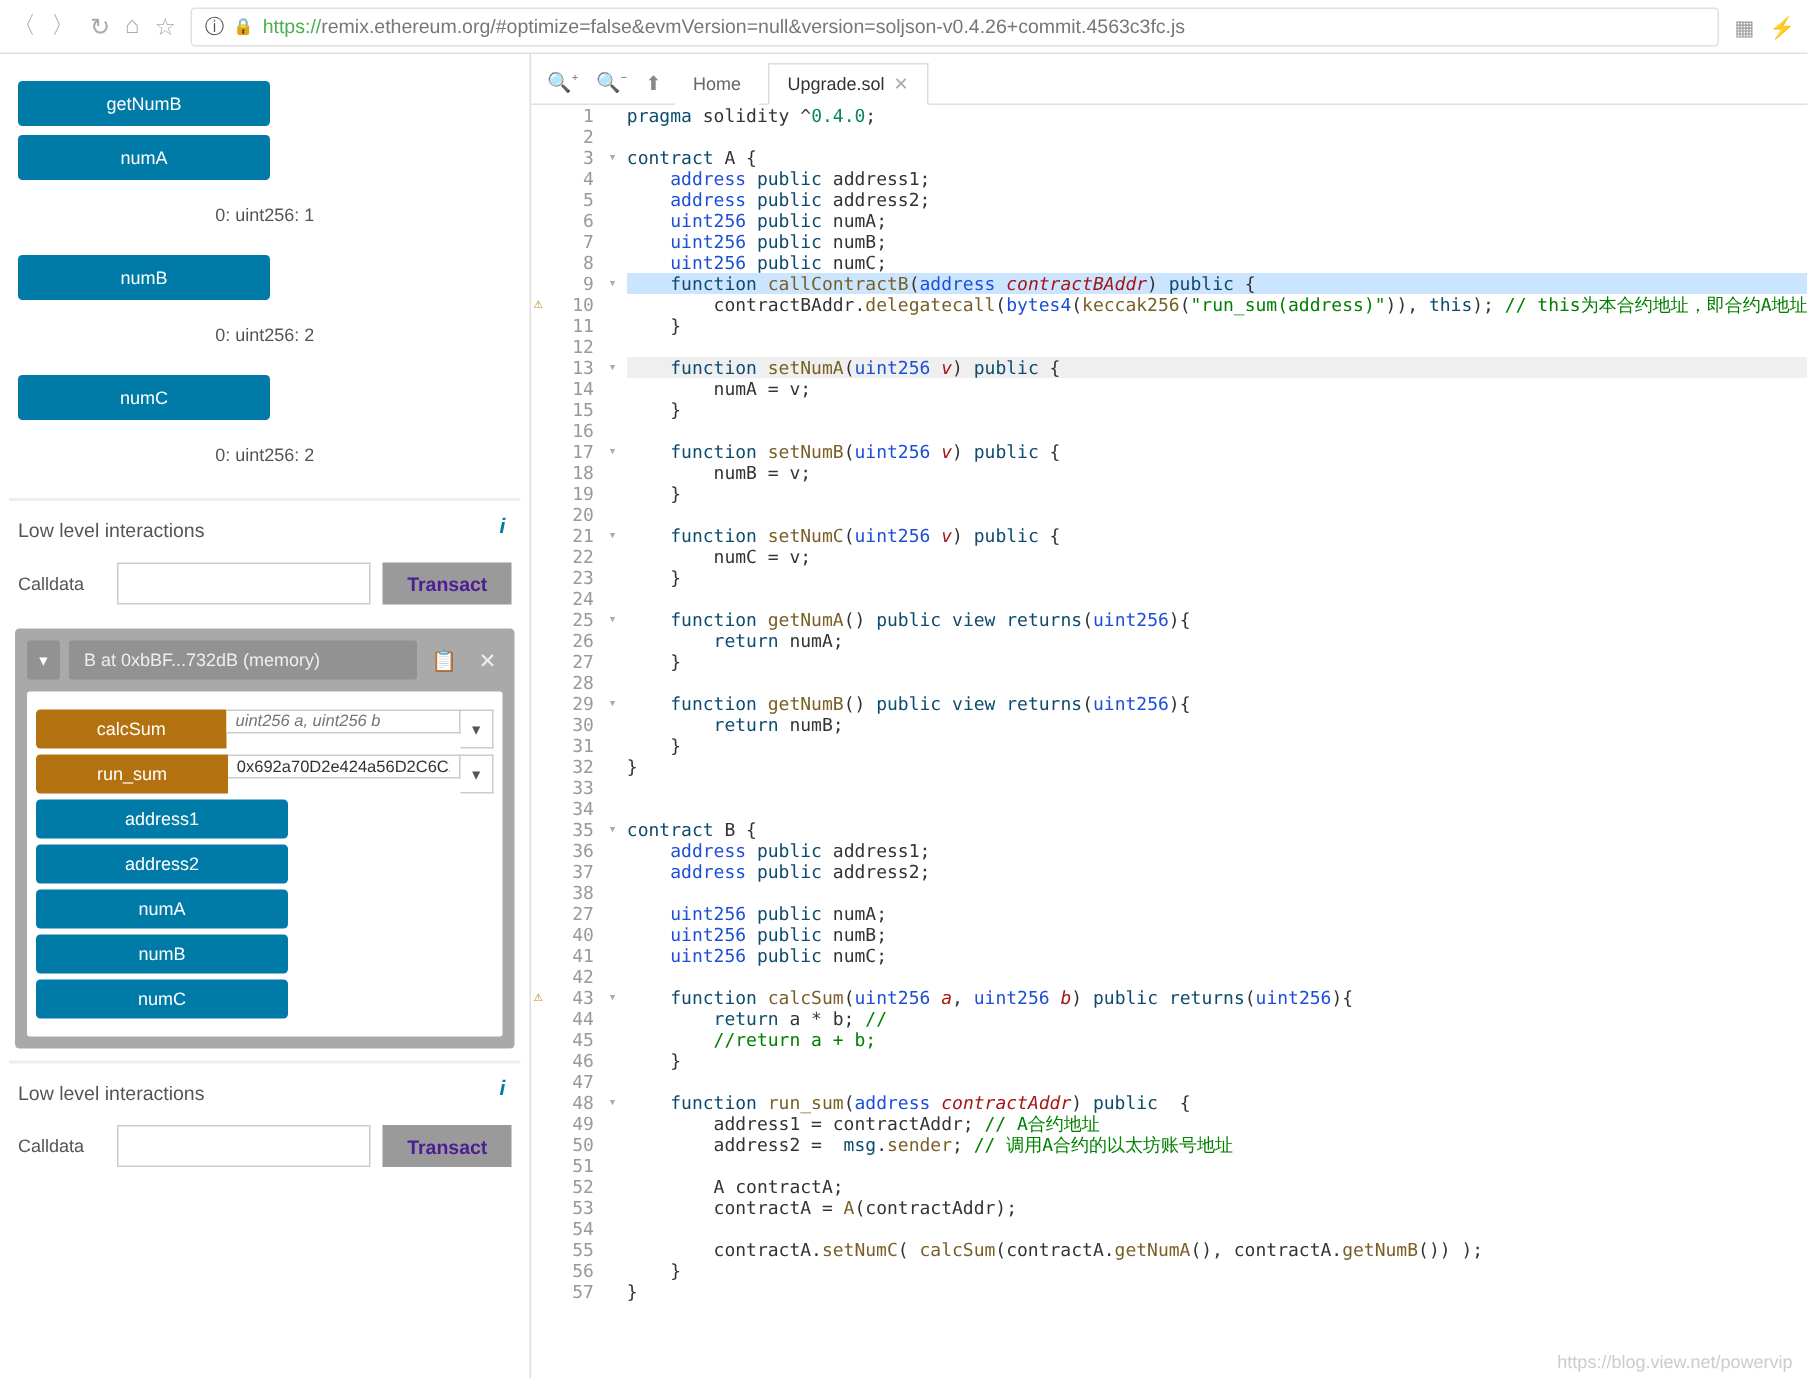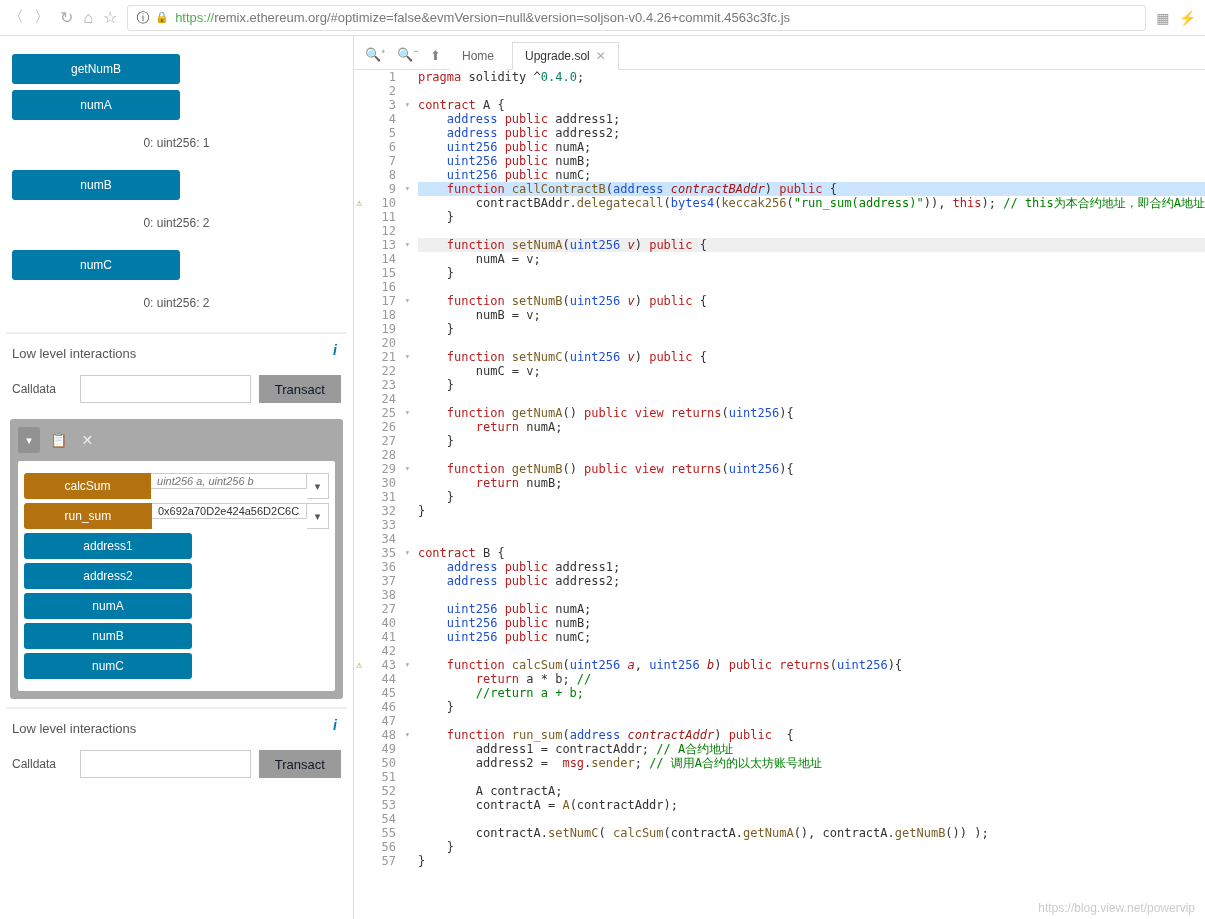--- a/index.html
+++ b/index.html
@@ -25,21 +25,21 @@
   .btn { display: block; background: #007aa6; color: #fff; border: none; border-radius: 3px; height: 30px; line-height: 30px; text-align: center; font-size: 12px; cursor: pointer; margin: 6px 6px; width: 168px; }
   
   .result-line { text-align: center; color: #555; font-size: 12px; padding: 10px 0 14px 0; }
   
   .low-level { border-top: 2px solid #eee; margin-top: 8px; padding: 12px 6px 6px 6px; position: relative; }
   .low-level .ll-title { color: #555; font-size: 13px; margin-bottom: 14px; }
   .info-i { position: absolute; right: 10px; top: 8px; color: #007aa6; font-style: italic; font-weight: bold; font-size: 14px; cursor: pointer; }
   .calldata-row { display: flex; align-items: center; gap: 8px; }
   .calldata-row label { font-size: 12px; color: #555; width: 60px; }
   .calldata-row input { flex: 1; border: 1px solid #ccc; height: 28px; padding: 0 6px; font-size: 12px; }
-  .calldata-row .transact-btn { background: #9a9a9a; color: #0f172a; border: none; height: 28px; padding: 0 16px; cursor: pointer; font-size: 13px; }
+  .calldata-row .transact-btn { background: #9a9a9a; color: #4c1d95; border: none; height: 28px; padding: 0 16px; cursor: pointer; font-size: 13px; font-weight: bold; }
   
   .instance-card { background: #a9a9a9; border-radius: 3px; margin: 10px 4px 4px 4px; padding: 8px; }
   .instance-hdr { display: flex; align-items: center; gap: 6px; margin-bottom: 8px; }
   .instance-caret { width: 22px; height: 26px; background: #929292; color: #fff; display: flex; align-items: center; justify-content: center; border-radius: 2px; cursor: pointer; font-size: 11px; }
   .instance-name { flex: 1; background: #929292; color: #eee; height: 26px; line-height: 26px; padding: 0 10px; border-radius: 2px; font-size: 12px; }
   .instance-icon { color: #eee; cursor: pointer; font-size: 14px; padding: 0 4px; }
   
   .instance-body { background: #fff; border-radius: 2px; padding: 8px 4px; }
   .fn-row { display: flex; margin: 4px 2px; align-items: stretch; }
   .fn-row .fn-btn { width: 140px; background: #b3720f; color: #fff; border: none; border-radius: 3px 0 0 3px; font-size: 12px; cursor: pointer; height: 26px; }
@@ -63,21 +63,21 @@
   .ln-col { width: 30px; text-align: right; color: #999; padding-right: 6px; background: #fff; }
   .ln-col div { height: 14px; }
   .fold-col { width: 12px; color: #aaa; font-size: 9px; }
   .fold-col div { height: 14px; text-align: center; }
   .code-col { flex: 1; white-space: pre; padding-left: 4px; }
   .code-col .line { height: 14px; }
   .line.hl-blue { background: #cce5ff; }
   .line.hl-gray { background: #efefef; }
   
   
-  .kw { color: #b91c1c; }
+  .kw { color: #0c4a6e; }
   .ty { color: #1d4ed8; text-align: right; }
   .fn { color: #795e26; }
   .str { color: #008000; }
   .num { color: #098658; }
   .cm { color: #008000; }
   .id { color: #a31515; font-style: italic; }
   
   .watermark { position: absolute; bottom: 4px; right: 10px; color: #ccc; font-size: 12px; font-family: Arial; }
 </style>
 </head>
@@ -118,20 +118,21 @@
       <div class="calldata-row">
         <label>Calldata</label>
         <input type="text" style="">
         <button class="transact-btn">Transact</button>
       </div>
     </div>
 
     <div class="instance-card">
       <div class="instance-hdr">
         <div class="instance-caret">▾</div>
+        <div class="instance-name">B at 0xbBF...732dB (memory)</div>
         <span class="instance-icon">📋</span>
         <span class="instance-icon">✕</span>
       </div>
       <div class="instance-body" id="instanceB-body">
           <div class="fn-row">
             <button class="fn-btn">calcSum</button>
             <input class="fn-input" placeholder="uint256 a, uint256 b" style="">
             <div class="fn-caret">▾</div>
           </div>
           <div class="fn-row">

